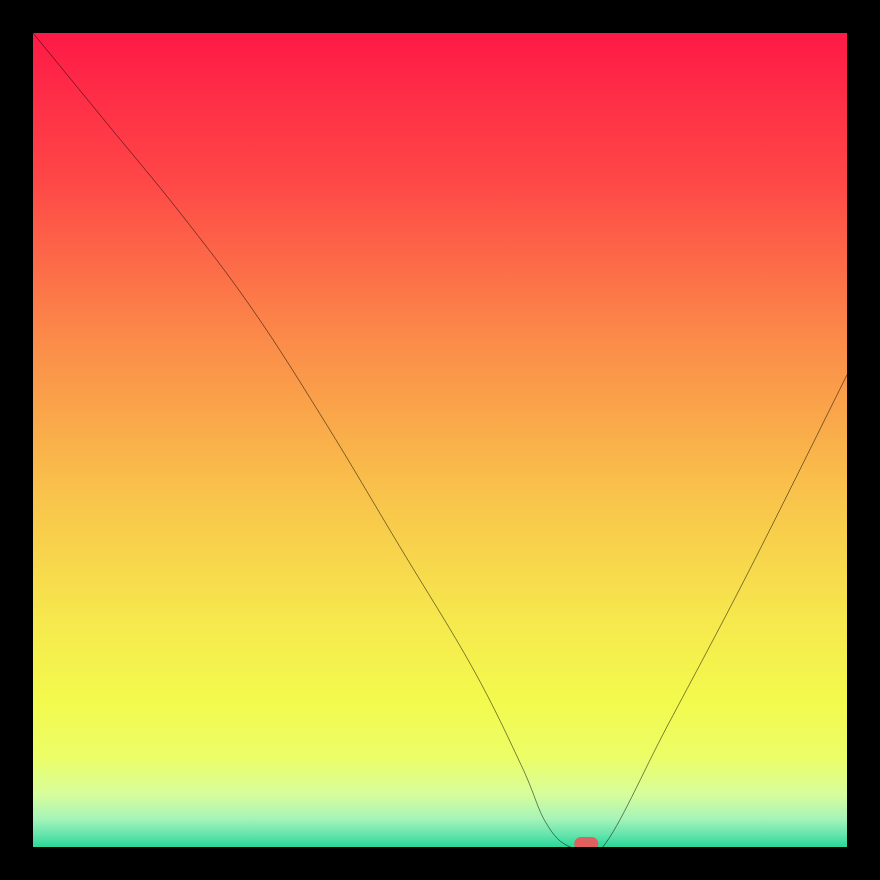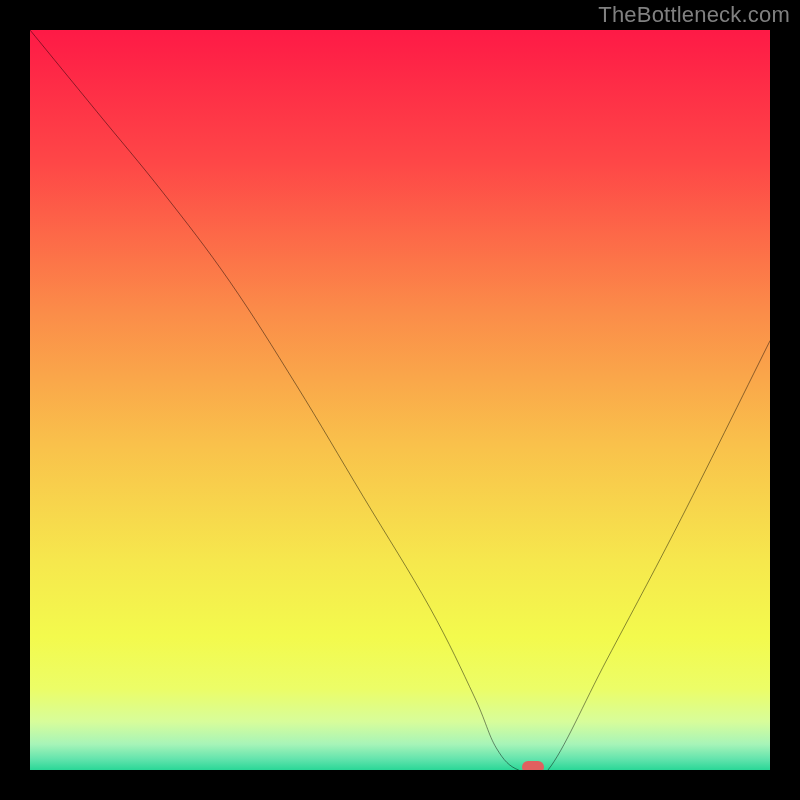--- a/index.html
+++ b/index.html
@@ -51,21 +51,20 @@
     background: #e0605f;
     transform: translate(-50%, -50%);
     z-index: 5;
   }
 </style>
 </head>
 <body>
 
 <div class="stage">
 
-  <div class="watermark">TheBottleneck.com</div>
 
   <div class="plot-frame">
 
     <svg class="gradient" viewBox="0 0 100 100" preserveAspectRatio="none">
       <defs>
         <linearGradient id="bg-grad" x1="0" y1="0" x2="0" y2="1">
             <stop offset="0%" stop-color="#fe1a46"></stop>
             <stop offset="18%" stop-color="#fe4747"></stop>
             <stop offset="38%" stop-color="#fb8c49"></stop>
             <stop offset="56.00000000000001%" stop-color="#f9c14b"></stop>

